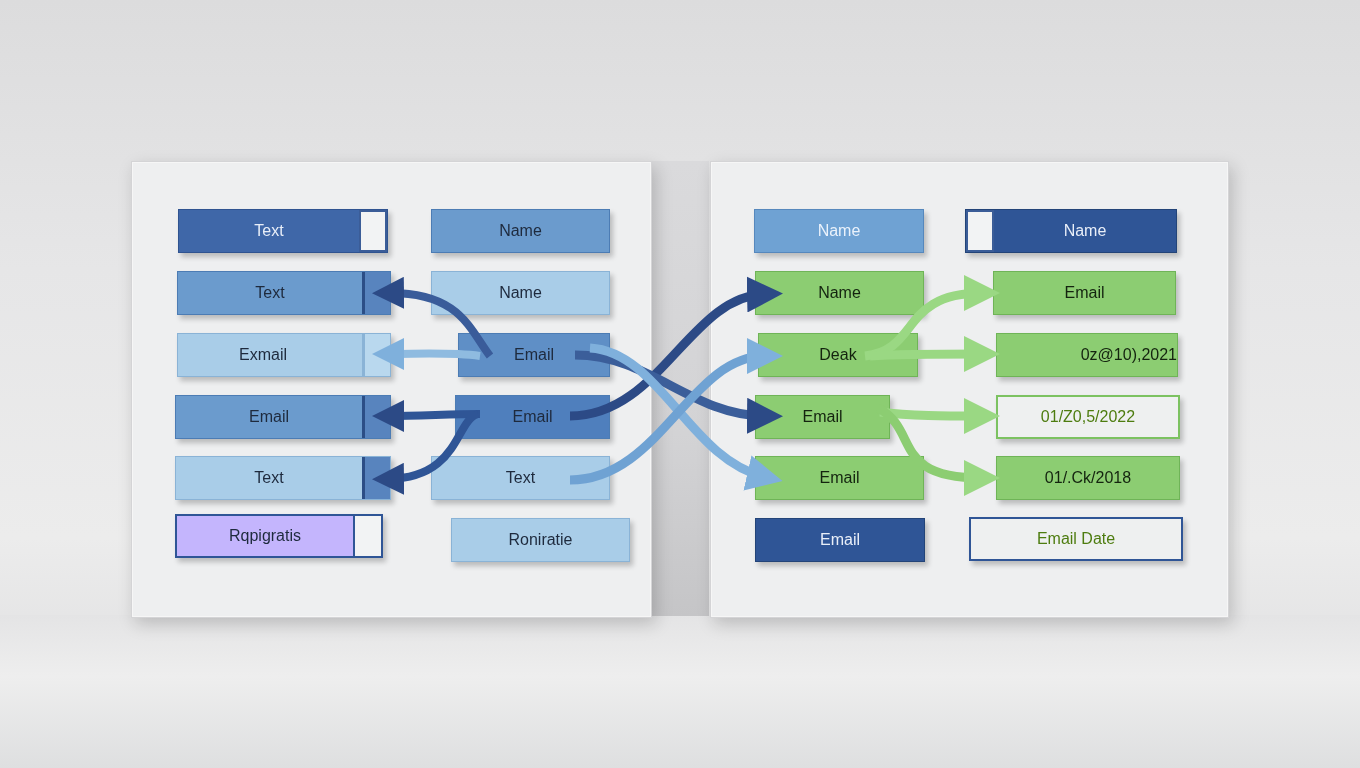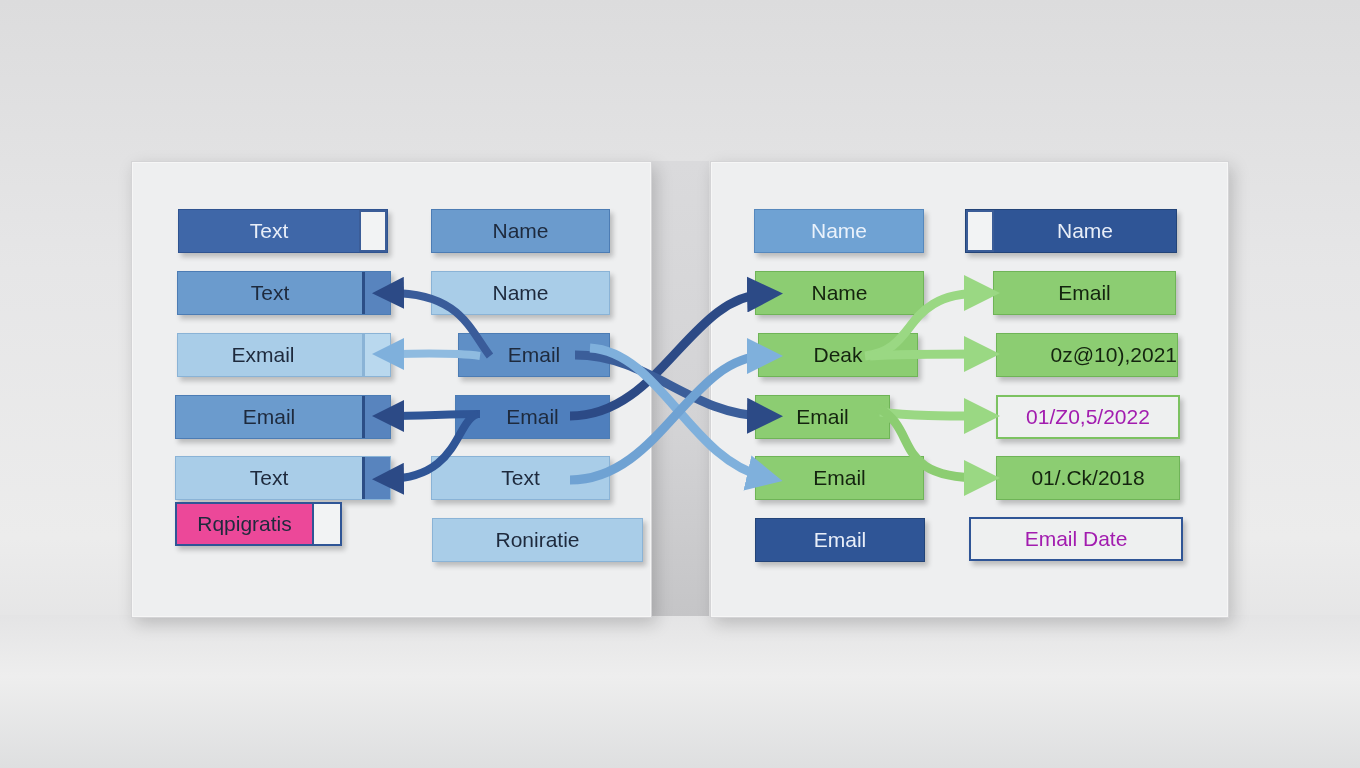--- a/index.html
+++ b/index.html
@@ -18,32 +18,32 @@
     border:1px solid #d4d4d6;
   }
   #panel-left  { left:131px; top:161px; width:519px; height:455px; }
   #panel-right { left:710px; top:161px; width:517px; height:455px; }
   .gap-shadow {
     position:absolute; left:651px; top:161px; width:58px; height:455px;
     background: linear-gradient(180deg, #dadadc 0%, #d3d3d5 60%, #c5c5c7 100%);
   }
   .field {
     position:absolute; height:44px; display:flex; align-items:center; justify-content:center;
-    font-size:21px; box-sizing:border-box;
+    font-size:16px; box-sizing:border-box;
     box-shadow: 3px 4px 5px rgba(0,0,0,0.22);
     border:1px solid rgba(0,0,0,0.08);
   }
   .field span { position:relative; z-index:2; }
   .c-dark   { background:#3f67a8; color:#e8eef8; border-color:#2f5390; }
   .c-mid    { background:#6b9bcd; color:#1e2a3d; border-color:#4c7cb4; }
   .c-light  { background:#a9cde8; color:#1e2a3d; border-color:#8ab3d6; }
   .c-sky    { background:#6fa2d3; color:#eaf2fb; border-color:#5688bd; }
   .c-navy   { background:#2f5596; color:#e8eef8; border-color:#234478; }
   .c-green  { background:#8ccd72; color:#14240f; border-color:#6fb457; }
-  .c-white  { background:#eef0f0; color:#a21caf; }
+  .c-white  { background:#eef0f0; color:#4d7c0f; }
   .c-outline-navy { border:2px solid #2f5596; }
   .c-outline-green { border:2px solid #7cc261; }
   .tab {
     position:absolute; top:0; bottom:0; width:28px; box-sizing:border-box;
   }
   .tab.white { background:#f2f3f4; border:2px solid #3b5d98; }
   .tab.blue  { background:#5884be; border-left:3px solid #2c4e86; }
   .tab.blue2 { background:#7ea9d3; border-left:3px solid #5a87b8; }
   svg.arrows { position:absolute; left:0; top:0; z-index:3; pointer-events:none; }
 </style>
@@ -69,41 +69,41 @@
   <div class="tab blue2" style="right:0;background:#b9d8ee;border-left-color:#8ab3d6"></div>
 </div>
 <div class="field c-mid" style="left:175px;top:395px;width:216px;">
   <span style="margin-right:28px">Email</span>
   <div class="tab blue" style="right:0"></div>
 </div>
 <div class="field c-light" style="left:175px;top:456px;width:216px;">
   <span style="margin-right:28px">Text</span>
   <div class="tab blue" style="right:0"></div>
 </div>
-<div class="field c-mid c-outline-navy" style="left:175px;top:502px;width:167px;background:#ec4899;">
+<div class="field c-mid c-outline-navy" style="left:175px;top:514px;width:208px;background:#c4b5fd;">
   <span style="margin-right:28px">Rqpigratis</span>
   <div class="tab white" style="right:0;border:none;border-left:2px solid #2f5596"></div>
 </div>
 
 <div class="field c-mid" style="left:431px;top:209px;width:179px;">
   <span>Name</span>
 </div>
 <div class="field c-light" style="left:431px;top:271px;width:179px;">
   <span>Name</span>
 </div>
 <div class="field c-mid" style="left:458px;top:333px;width:152px;background:#5f8fc6;">
   <span>Email</span>
 </div>
 <div class="field c-mid" style="left:455px;top:395px;width:155px;background:#4f7fbd;">
   <span>Email</span>
 </div>
 <div class="field c-light" style="left:431px;top:456px;width:179px;">
   <span>Text</span>
 </div>
-<div class="field c-light" style="left:432px;top:518px;width:211px;">
+<div class="field c-light" style="left:451px;top:518px;width:179px;">
   <span>Roniratie</span>
 </div>
 
 <div class="field c-sky" style="left:754px;top:209px;width:170px;">
   <span>Name</span>
 </div>
 <div class="field c-green" style="left:755px;top:271px;width:169px;">
   <span>Name</span>
 </div>
 <div class="field c-green" style="left:758px;top:333px;width:160px;align-items:center;">

